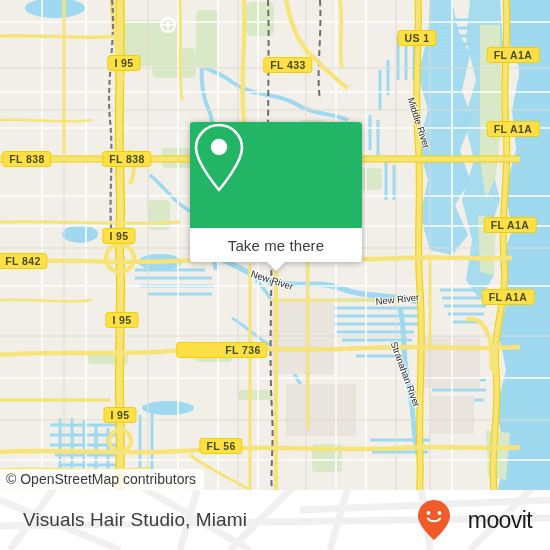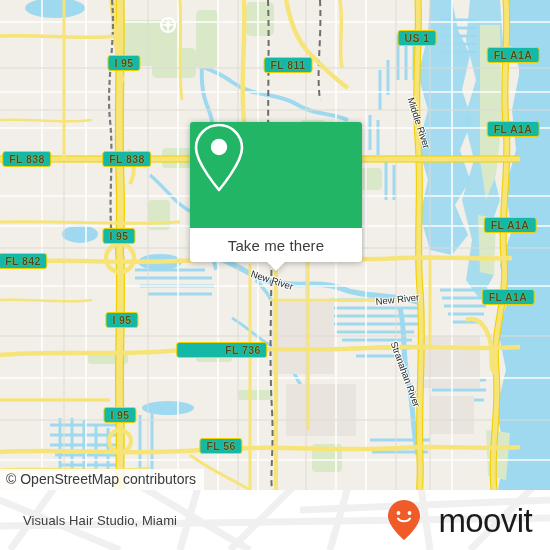--- a/index.html
+++ b/index.html
@@ -14,21 +14,21 @@
   
   #map {
     position:absolute; left:0; top:0; width:550px; height:490px;
     background:#f2efe9; overflow:hidden;
   }
   #map svg { position:absolute; left:0; top:0; display:block; }
 
   
   .shield {
     position:absolute;
-    background:#14b8a6;
+    background:#fde047;
     border:1.6px solid #f0d000;
     border-radius:3px;
     color:#4a4a20;
     font-size:10.5px;
     font-weight:bold;
     letter-spacing:.4px;
     line-height:14px;
     height:16px;
     padding:0 6px;
     white-space:nowrap;
@@ -93,30 +93,30 @@
   #footer {
     position:absolute; left:0; top:490px;
     width:550px; height:60px;
     background:#ffffff;
     overflow:hidden;
   }
   #footer-watermark { position:absolute; left:0; top:0; opacity:1; }
   #footer-title {
     position:absolute; left:23px; top:50%;
     transform:translateY(-50%);
-    font-size:13px; color:#3d3d3d; letter-spacing:.1px;
+    font-size:19px; color:#3d3d3d; letter-spacing:.1px;
     white-space:nowrap;
   }
   #brand {
     position:absolute; right:18px; top:50%;
     transform:translateY(-50%);
     display:flex; align-items:center; gap:3px;
   }
   #brand-name {
-    font-size:33px; color:#1b1b1b; letter-spacing:-.6px;
+    font-size:23px; color:#1b1b1b; letter-spacing:-.6px;
     line-height:33px; font-weight:normal;margin-left:14px;
   }
 </style>
 </head>
 <body>
 
 <div id="app">
 
   <div id="map">
     <svg width="550" height="490" viewBox="0 0 550 490">
@@ -329,21 +329,21 @@
         <path d="M190 455 C210 470, 230 478, 250 490" stroke="#f7e479" stroke-width="3" fill="none"></path>
 
         <circle cx="168" cy="25" r="7" fill="none" stroke="#ffffff" stroke-width="2.2"></circle>
         <circle cx="168" cy="25" r="2.2" fill="#ffffff"></circle>
         <path d="M168 18 V32 M161 25 H175" stroke="#ffffff" stroke-width="1.6"></path>
       </g>
     </svg>
 
     <div id="shield-layer">
         <div class="shield" style="left: 124px; top: 63px;">I 95</div>
-        <div class="shield" style="left: 288px; top: 65px;">FL 811</div>
+        <div class="shield" style="left: 288px; top: 65px;">FL 433</div>
         <div class="shield" style="left: 417px; top: 38px;">US 1</div>
         <div class="shield" style="left: 513px; top: 55px;">FL A1A</div>
         <div class="shield" style="left: 513px; top: 129px;">FL A1A</div>
         <div class="shield" style="left: 27px; top: 159px;">FL 838</div>
         <div class="shield" style="left: 127px; top: 159px;">FL 838</div>
         <div class="shield" style="left: 510px; top: 225px;">FL A1A</div>
         <div class="shield" style="left: 119px; top: 236px;">I 95</div>
         <div class="shield" style="left: 23px; top: 261px;">FL 842</div>
         <div class="shield" style="left: 508px; top: 297px;">FL A1A</div>
         <div class="shield" style="left: 122px; top: 320px;">I 95</div>

